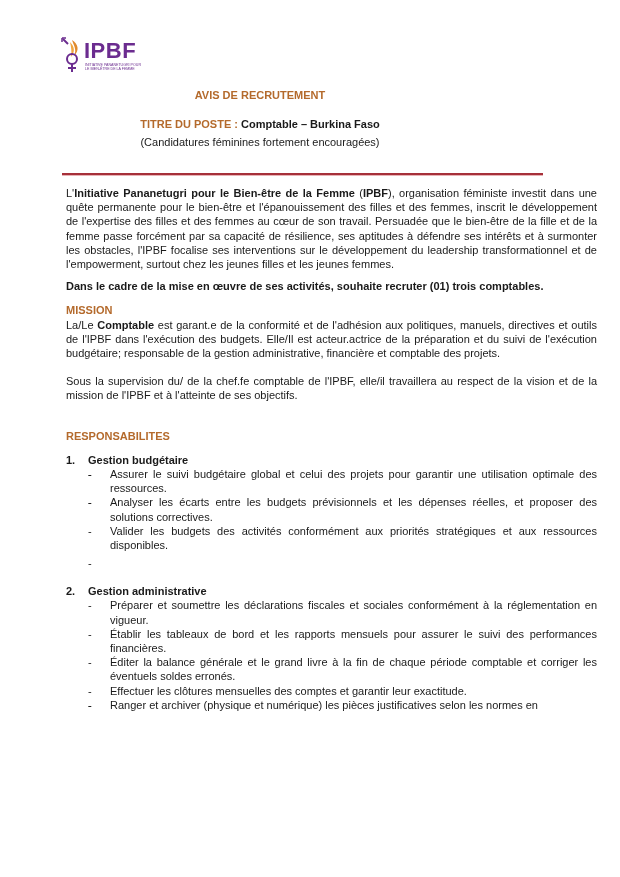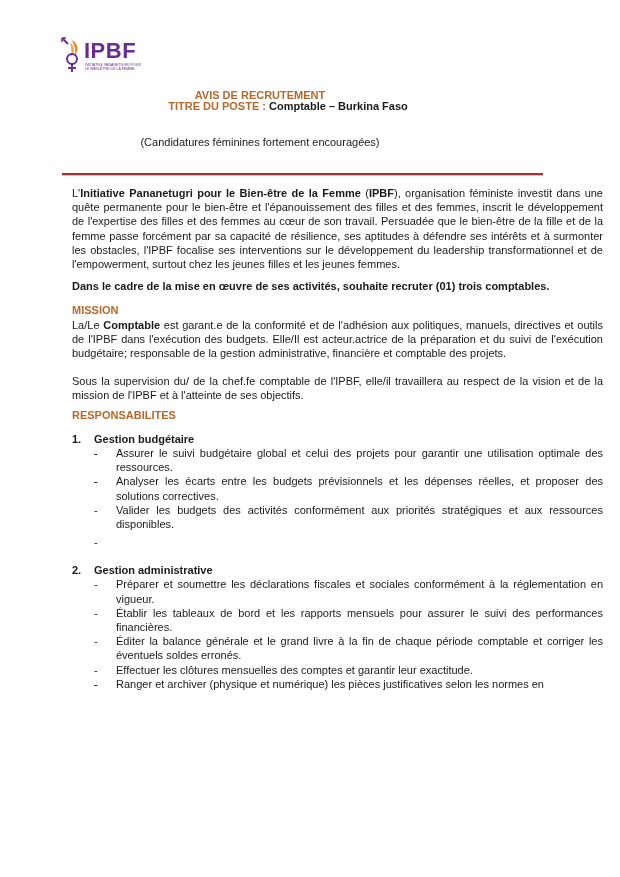--- a/index.html
+++ b/index.html
@@ -6,27 +6,27 @@
   body { width:620px; height:877px; overflow:hidden; position:relative;
          font-family:"Liberation Sans", sans-serif; color:#1a1a1a; }
   .logo { position:absolute; left:60px; top:36px; width:110px; height:38px; }
   .logo-mark { position:absolute; left:0; top:0; width:24px; height:38px; }
   .logo-text { position:absolute; left:24px; top:2px; font-weight:bold; font-size:22px;
                color:#6b2c8f; letter-spacing:0.5px; }
   .logo-sub { position:absolute; left:25px; top:27px; font-size:3.6px; line-height:4px;
               color:#6b2c8f; width:60px; }
   .center { position:absolute; left:0; width:520px; text-align:center; font-size:11px; }
   .title { top:89px; font-weight:bold; color:#b46a2c; }
-  .poste { top:100px;margin-left:28px; }
+  .poste { top:118px; }
   .poste .label { font-weight:bold; color:#b46a2c; }
   .poste .value { font-weight:bold; color:#1a1a1a; }
   .sub { top:136px; color:#1a1a1a; }
   .sep { position:absolute; left:62px; top:173px; width:481px; height:2px;
          background:#a6303a; box-shadow:0 1px 0 #e8b3b6; }
-  .body { position:absolute; left:72px; top:186px; width:531px; font-size:11px;
+  .body { position:absolute; left:66px; top:186px; width:531px; font-size:11px;
           line-height:14.2px; }
   p { margin:0; text-align:justify; }
   .gap { height:8px; }
   .gap2 { height:14px; }
   .h { font-weight:bold; color:#b46a2c; margin-top:10px; }
   .b { font-weight:bold; }
   ol.sec { margin:10px 0 0 0; padding:0; list-style:none; }
   ol.sec > li { position:relative; padding-left:22px; }
   .sec-num { position:absolute; left:0; top:0; font-weight:bold; }
   .sec-title { font-weight:bold; }
@@ -63,21 +63,21 @@
 <div class="body">
   <p><span>L'</span><span class="b">Initiative Pananetugri pour le Bien-être de la Femme</span><span> (</span><span class="b">IPBF</span><span>), organisation féministe investit dans une quête permanente pour le bien-être et l'épanouissement des filles et des femmes, inscrit le développement de l'expertise des filles et des femmes au cœur de son travail. Persuadée que le bien-être de la fille et de la femme passe forcément par sa capacité de résilience, ses aptitudes à défendre ses intérêts et à surmonter les obstacles, l'IPBF focalise ses interventions sur le développement du leadership transformationnel et de l'empowerment, surtout chez les jeunes filles et les jeunes femmes.</span></p>
   <div class="gap"></div>
   <p class="b">Dans le cadre de la mise en œuvre de ses activités, souhaite recruter (01) trois comptables.</p>
 
   <div class="h">MISSION</div>
   <p><span>La/Le </span><span class="b">Comptable</span><span> est garant.e de la conformité et de l'adhésion aux politiques, manuels, directives et outils de l'IPBF dans l'exécution des budgets. Elle/Il est acteur.actrice de la préparation et du suivi de l'exécution budgétaire; responsable de la gestion administrative, financière et comptable des projets.</span></p>
   <div class="gap2"></div>
   <p>Sous la supervision du/ de la chef.fe comptable de l'IPBF, elle/il travaillera au respect de la vision et de la mission de l'IPBF et à l'atteinte de ses objectifs.</p>
 
-  <div class="h" style="margin-top:5px;">RESPONSABILITES</div>
+  <div class="h" style="margin-top:26px;">RESPONSABILITES</div>
 
   <ol class="sec">
     <li>
       <span class="sec-num">1.</span>
       <div class="sec-title">Gestion budgétaire</div>
       <ul class="items">
         <li><span class="dash">-</span></li>
         <li><span class="dash">-</span><span>Assurer le suivi budgétaire global et celui des projets pour garantir une utilisation optimale des ressources.</span></li>
         <li><span class="dash">-</span></li>
         <li><span class="dash">-</span><span>Analyser les écarts entre les budgets prévisionnels et les dépenses réelles, et proposer des solutions correctives.</span></li>

